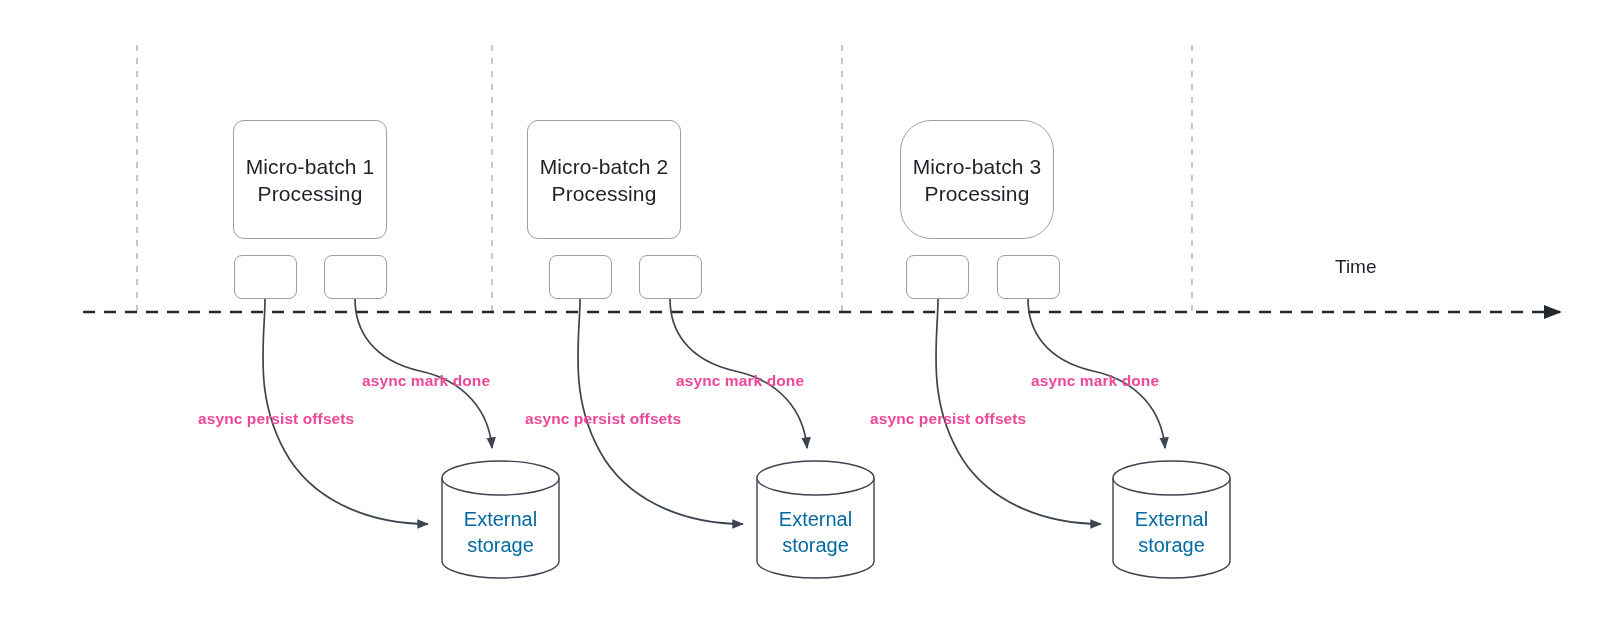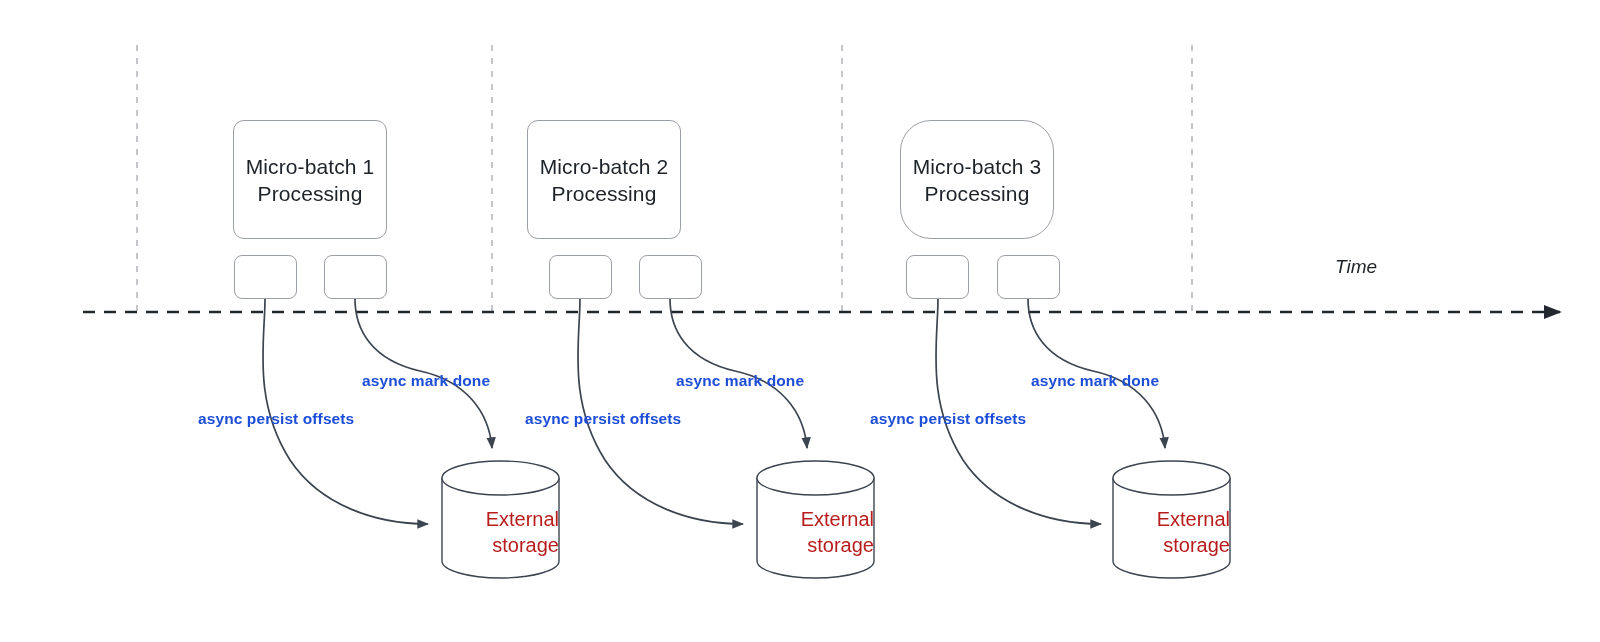--- a/index.html
+++ b/index.html
@@ -49,40 +49,39 @@
     height: 119px;
   }
   .tick-box {
     width: 63px;
     height: 44px;
     border-radius: 8px;
   }
   .cyl-label {
     position: absolute;
     width: 117px;
-    text-align: right;
+    text-align: center;
     font-size: 20px;
     line-height: 26px;
-    color: #b91c1c;
+    color: #0369a1;
     white-space: pre-line;
   }
   .edge-label {
     position: absolute;
     font-size: 15.5px;
     font-weight: bold;
-    color: #1d4ed8;
+    color: #ec4899;
     white-space: nowrap;
     letter-spacing: 0.1px;
   }
   .axis-label {
     position: absolute;
     font-size: 19px;
     color: #1d2228;
     white-space: nowrap;
-    font-style: italic;
   }
 </style>
 </head>
 <body>
 
 <div id="canvas">
 
   <svg id="vector-layer" viewBox="0 0 1600 642">
     <defs>
       <marker id="arrowEdge" viewBox="0 0 10 10" refX="9" refY="5" markerWidth="7" markerHeight="7" orient="auto-start-reverse">

